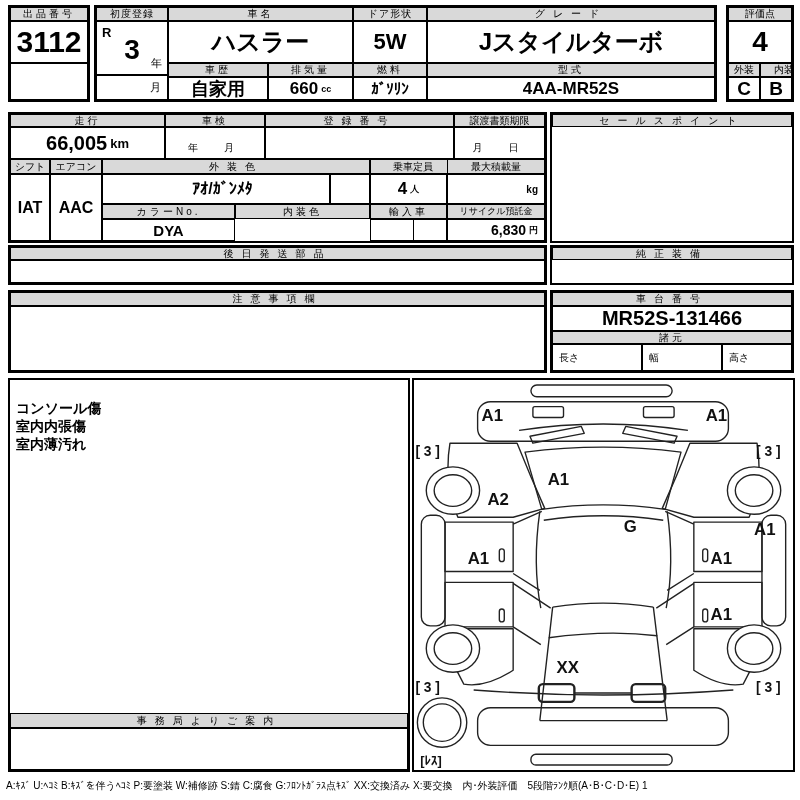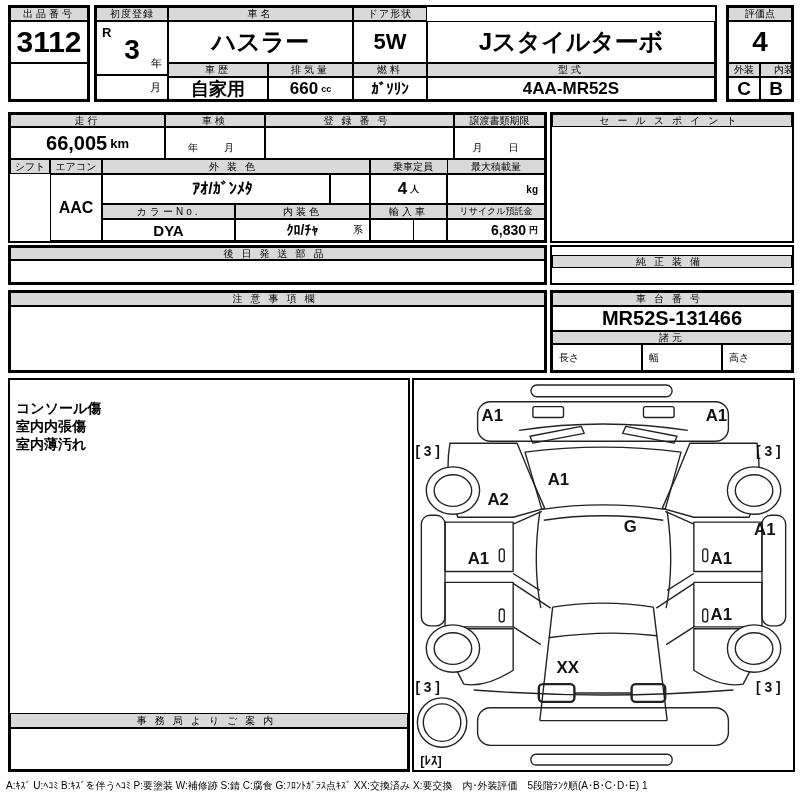--- a/index.html
+++ b/index.html
@@ -52,20 +52,21 @@
   <div class="cell" style="left:172px;top:70px;width:85px;height:23px;">
     <span class="val" style="font-size:17px;">660</span>
     <span class="unit">cc</span>
   </div>
 
   <div class="cell hdr" style="left:257px;top:0;width:74px;height:14px;letter-spacing:1px;">ドア形状</div>
   <div class="cell val" style="left:257px;top:14px;width:74px;height:42px;font-size:22px;">5W</div>
   <div class="cell hdr" style="left:257px;top:56px;width:74px;height:14px;">燃料</div>
   <div class="cell val" style="left:257px;top:70px;width:74px;height:23px;font-size:15px;">ｶﾞｿﾘﾝ</div>
 
+  <div class="cell hdr wide" style="left:331px;top:0;width:288px;height:14px;">グレード</div>
   <div class="cell val" style="left:331px;top:14px;width:288px;height:42px;font-size:24px;">Jスタイルターボ</div>
   <div class="cell hdr" style="left:331px;top:56px;width:288px;height:14px;">型式</div>
   <div class="cell val" style="left:331px;top:70px;width:288px;height:23px;font-size:17px;">4AA-MR52S</div>
 </div>
 
 <div class="blk" style="left:726px;top:5px;width:68px;height:97px;">
   <div class="cell hdr tight" style="left:0;top:0;width:64px;height:14px;">評価点</div>
   <div class="cell val" style="left:0;top:14px;width:64px;height:42px;font-size:28px;">4</div>
   <div class="cell hdr tight" style="left:0;top:56px;width:32px;height:14px;">外装</div>
   <div class="cell hdr tight" style="left:32px;top:56px;width:32px;height:14px;padding-left:16px;">内装</div>
@@ -85,60 +86,57 @@
   <div class="cell" style="left:255px;top:13px;width:189px;height:32px;"></div>
   <div class="cell hdr tight" style="left:444px;top:0;width:91px;height:13px;">譲渡書類期限</div>
   <div class="cell" style="left:444px;top:13px;width:91px;height:32px;align-items:flex-end;padding-bottom:3px;font-size:10px;letter-spacing:8px;">月　日</div>
 
   <div class="cell hdr tight" style="left:0;top:45px;width:40px;height:15px;">シフト</div>
   <div class="cell hdr tight" style="left:40px;top:45px;width:52px;height:15px;">エアコン</div>
   <div class="cell hdr wide" style="left:92px;top:45px;width:268px;height:15px;">外装色</div>
   <div class="cell hdr tight" style="left:360px;top:45px;width:86px;height:15px;">乗車定員</div>
   <div class="cell hdr tight" style="left:437px;top:45px;width:98px;height:15px;">最大積載量</div>
 
+  <div class="cell val" style="left:0;top:60px;width:40px;height:67px;font-size:16px;">IAT</div>
   <div class="cell val" style="left:40px;top:60px;width:52px;height:67px;font-size:16px;">AAC</div>
   <div class="cell val" style="left:92px;top:60px;width:228px;height:30px;font-size:16px;padding-left:13px;">ｱｵ/ｶﾞﾝﾒﾀ</div>
   <div class="cell" style="left:320px;top:60px;width:40px;height:30px;"></div>
   <div class="cell" style="left:360px;top:60px;width:77px;height:30px;">
     <span class="val" style="font-size:17px;">4</span>
     <span class="unit">人</span>
   </div>
   <div class="cell right" style="left:437px;top:60px;width:98px;height:30px;">
     <span class="unit" style="font-size:10px;">kg</span>
   </div>
 
   <div class="cell hdr" style="left:92px;top:90px;width:133px;height:15px;">カラーNo.</div>
   <div class="cell hdr" style="left:225px;top:90px;width:135px;height:15px;">内装色</div>
   <div class="cell hdr" style="left:360px;top:90px;width:77px;height:15px;">輸入車</div>
   <div class="cell hdr tight" style="left:437px;top:90px;width:98px;height:15px;font-size:9px;">リサイクル預託金</div>
 
   <div class="cell val" style="left:92px;top:105px;width:133px;height:22px;font-size:15px;">DYA</div>
-  <div class="cell" style="left:225px;top:105px;width:135px;height:22px;">
-    <span class="val" style="font-size:14px;">ｸﾛ/ﾁｬ</span>
-    <span style="position:absolute;right:6px;font-size:10px;">系</span>
-  </div>
   <div class="cell" style="left:360px;top:105px;width:77px;height:22px;">
     <span style="position:absolute;left:42px;top:0;width:1px;height:22px;background:#000;"></span>
   </div>
   <div class="cell right" style="left:437px;top:105px;width:98px;height:22px;">
     <span class="val" style="font-size:14px;">6,830</span>
     <span class="unit">円</span>
   </div>
 </div>
 
 <div class="blk" style="left:550px;top:112px;width:244px;height:131px;">
   <div class="cell hdr wide" style="left:0;top:0;width:240px;height:13px;">セールスポイント</div>
 </div>
 
 <div class="blk" style="left:8px;top:245px;width:539px;height:40px;">
   <div class="cell hdr wide" style="left:0;top:0;width:535px;height:13px;">後日発送部品</div>
   <div class="cell" style="left:0;top:13px;width:535px;height:23px;"></div>
 </div>
 <div class="blk" style="left:550px;top:245px;width:244px;height:40px;">
-  <div class="cell hdr wide" style="left:0;top:8px;width:240px;height:13px;font-family:Liberation Mono, monospace;">純正装備</div>
+  <div class="cell hdr wide" style="left:0;top:0;width:240px;height:13px;font-family:Liberation Mono, monospace;">純正装備</div>
 </div>
 
 <div class="blk" style="left:8px;top:290px;width:539px;height:83px;">
   <div class="cell hdr wide" style="left:0;top:0;width:535px;height:14px;">注意事項欄</div>
   <div class="cell" style="left:0;top:14px;width:535px;height:65px;"></div>
 </div>
 <div class="blk" style="left:550px;top:290px;width:244px;height:83px;">
   <div class="cell hdr wide" style="left:0;top:0;width:240px;height:14px;">車台番号</div>
   <div class="cell val" style="left:0;top:14px;width:240px;height:25px;font-size:20px;">MR52S-131466</div>
   <div class="cell hdr" style="left:0;top:39px;width:240px;height:13px;">諸元</div>

